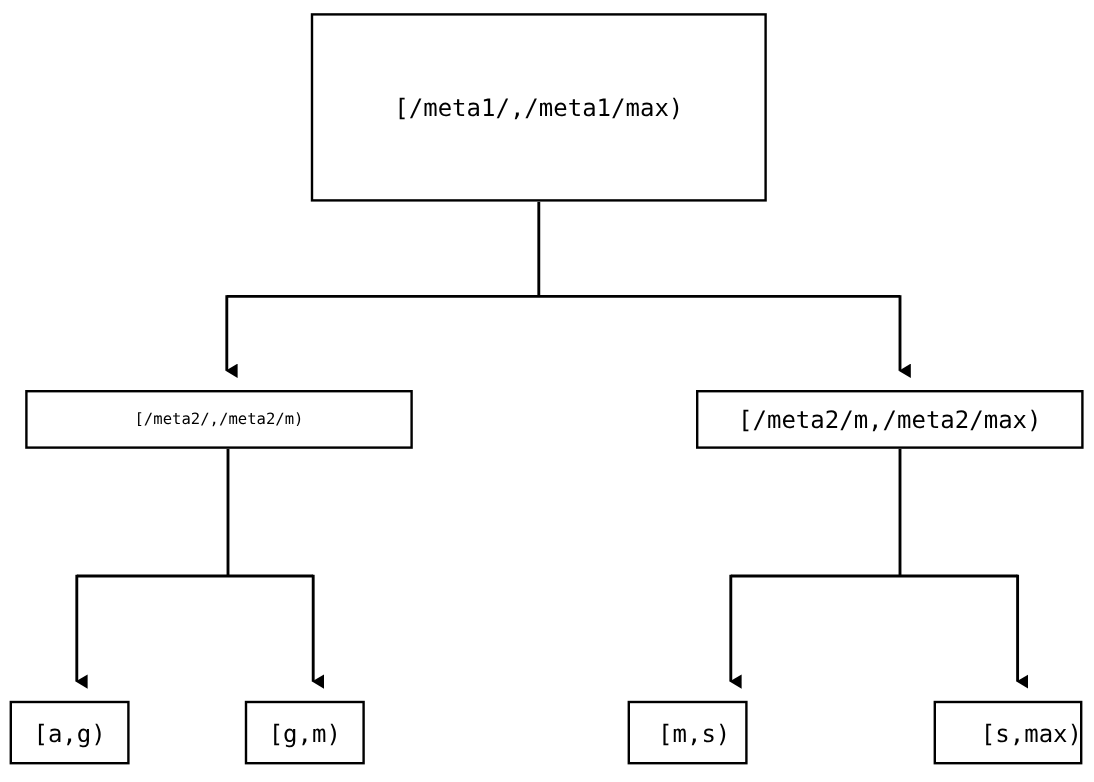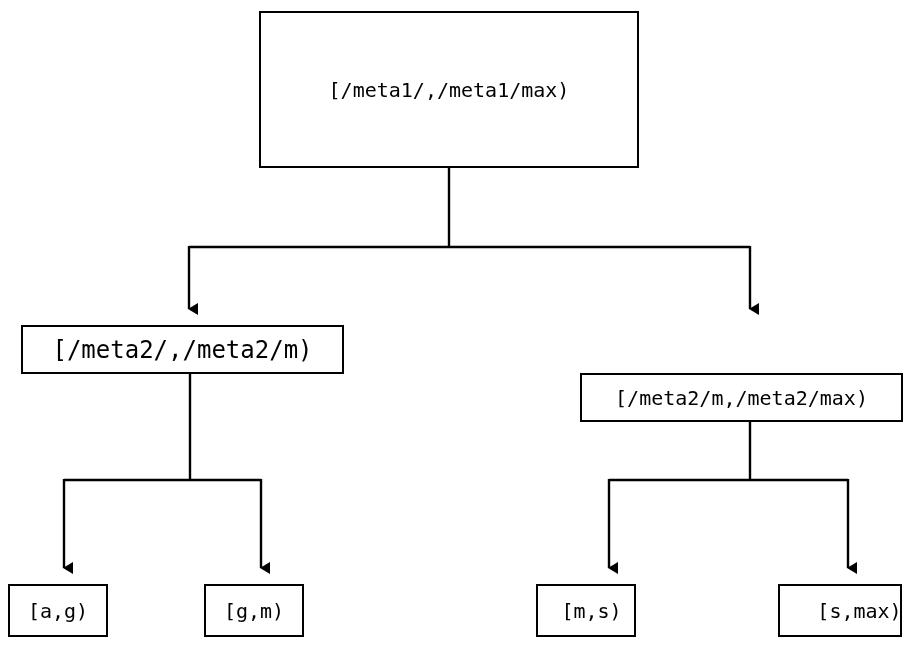--- a/index.html
+++ b/index.html
@@ -51,38 +51,37 @@
     top: 11px;
     width: 380px;
     height: 157px;
     font-size: 20px;
   }
   .node-mid-left {
     left: 21px;
     top: 325px;
     width: 323px;
     height: 49px;
-    font-size: 24px;
+    font-size: 13px;
   }
   .node-mid-right {
     left: 580px;
     top: 325px;
     width: 323px;
     height: 49px;
     font-size: 20px;
-    margin-top: 48px;
   }
   .node-leaf {
     top: 584px;
     height: 53px;
     font-size: 20px;
   }
   .leaf-0 { left: 8px;   width: 100px; }
   .leaf-1 { left: 204px; width: 100px; }
-  .leaf-2 { left: 536px; width: 100px; padding-left: 11px; }
+  .leaf-2 { left: 523px; width: 100px; padding-left: 11px; }
   .leaf-3 { left: 778px; width: 124px; padding-left: 39px; }
 </style>
 </head>
 <body>
 
 <div id="diagram-root">
 
   <svg id="edge-layer" width="912" height="652" viewBox="0 0 912 652" xmlns="http://www.w3.org/2000/svg">
     <defs>
       <marker id="arrowhead-down" markerWidth="12" markerHeight="10" refX="6" refY="9" orient="auto" markerUnits="userSpaceOnUse">

